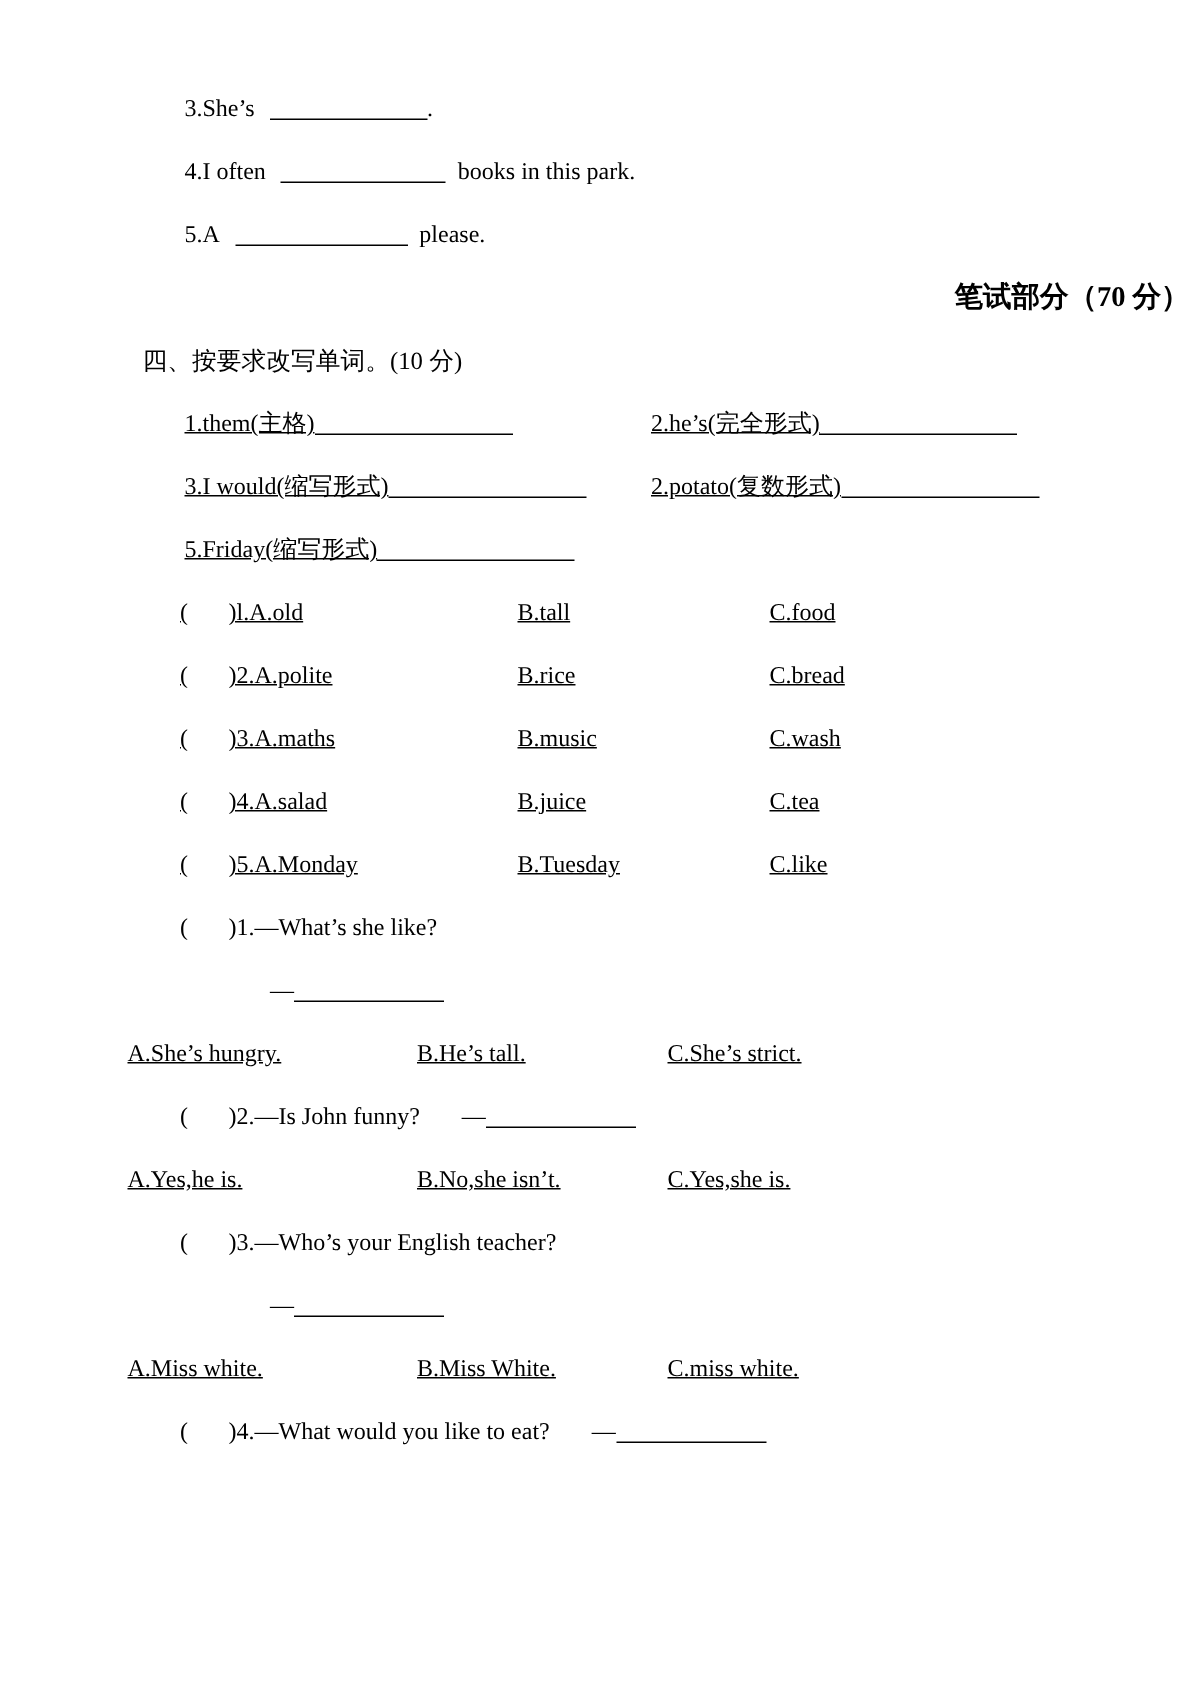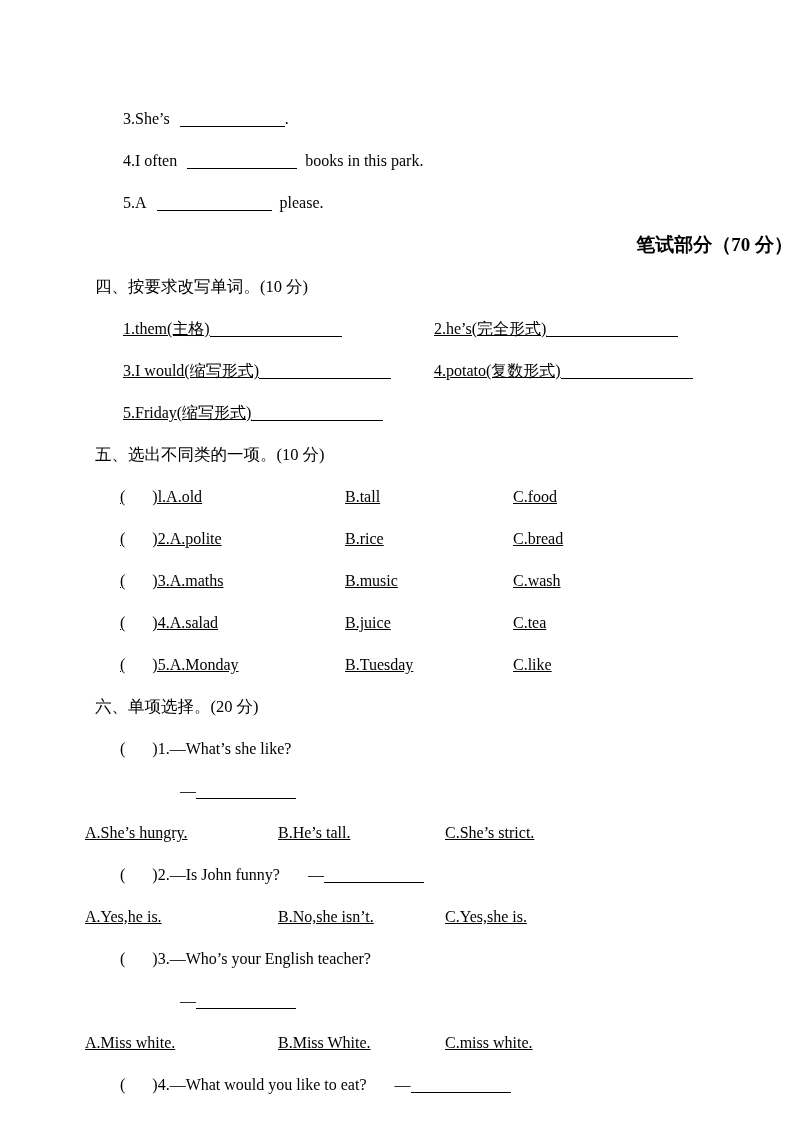--- a/index.html
+++ b/index.html
@@ -4,21 +4,21 @@
 <style>
   * { margin:0; padding:0; box-sizing:border-box; }
   html,body { background:#ffffff; }
   .page {
     position:relative;
     width:793px; height:1122px;
     background:#ffffff;
     color:#000;
     font-family:"Liberation Serif","DejaVu Serif",serif;
     font-size:16px;
-    padding-top:98px;
+    padding-top:52px;
     overflow:hidden;
   }
   .line { line-height:42px; white-space:nowrap; }
   .ind-q   { padding-left:123px; }
   .ind-sec { padding-left:95px; }
   .ind-par { padding-left:120px; }
   .ind-opt { padding-left:180px; }
 
   .heading { text-align:right; font-weight:bold; font-size:19px; line-height:42px;margin-left:40px; }
   .sec-title { line-height:42px; font-size:16.5px; }
@@ -55,27 +55,26 @@
 
   <div class="heading">笔试部分（70 分）</div>
 
   <div class="sec-title ind-sec">四、按要求改写单词。(10 分)</div>
   <div class="row">
     <span class="s4c1"><span>1.them(主格)</span><span class="blank w132"></span></span>
     <span><span>2.he’s(完全形式)</span><span class="blank w132"></span></span>
   </div>
   <div class="row">
     <span class="s4c1"><span>3.I would(缩写形式)</span><span class="blank w132"></span></span>
-    <span><span>4.potato(复数形式)</span><span class="blank w132"></span></span>
+    <span><span>2.potato(复数形式)</span><span class="blank w132"></span></span>
   </div>
   <div class="row">
     <span class="s4c1"><span>5.Friday(缩写形式)</span><span class="blank w132"></span></span>
   </div>
 
-  <div class="sec-title ind-sec">五、选出不同类的一项。(10 分)</div>
 
   <div class="row">
     <span class="c1"><span>(</span><span class="pgap"></span><span>)l.A.old</span></span>
     <span class="c2">B.tall</span>
     <span>C.food</span>
   </div>
   <div class="row">
     <span class="c1"><span>(</span><span class="pgap"></span><span>)2.A.polite</span></span>
     <span class="c2">B.rice</span>
     <span>C.bread</span>
@@ -89,21 +88,20 @@
     <span class="c1"><span>(</span><span class="pgap"></span><span>)4.A.salad</span></span>
     <span class="c2">B.juice</span>
     <span>C.tea</span>
   </div>
   <div class="row">
     <span class="c1"><span>(</span><span class="pgap"></span><span>)5.A.Monday</span></span>
     <span class="c2">B.Tuesday</span>
     <span>C.like</span>
   </div>
 
-  <div class="sec-title ind-sec">六、单项选择。(20 分)</div>
 
   <div class="line ind-par">
     <span>(</span><span class="pgap"></span><span>)1.—What’s she like?</span>
   </div>
   <div class="line ind-opt">
     <span>—</span><span class="blank w100"></span>
   </div>
   <div class="row">
     <span class="o1">A.She’s hungry.</span>
     <span class="o2">B.He’s tall.</span>

